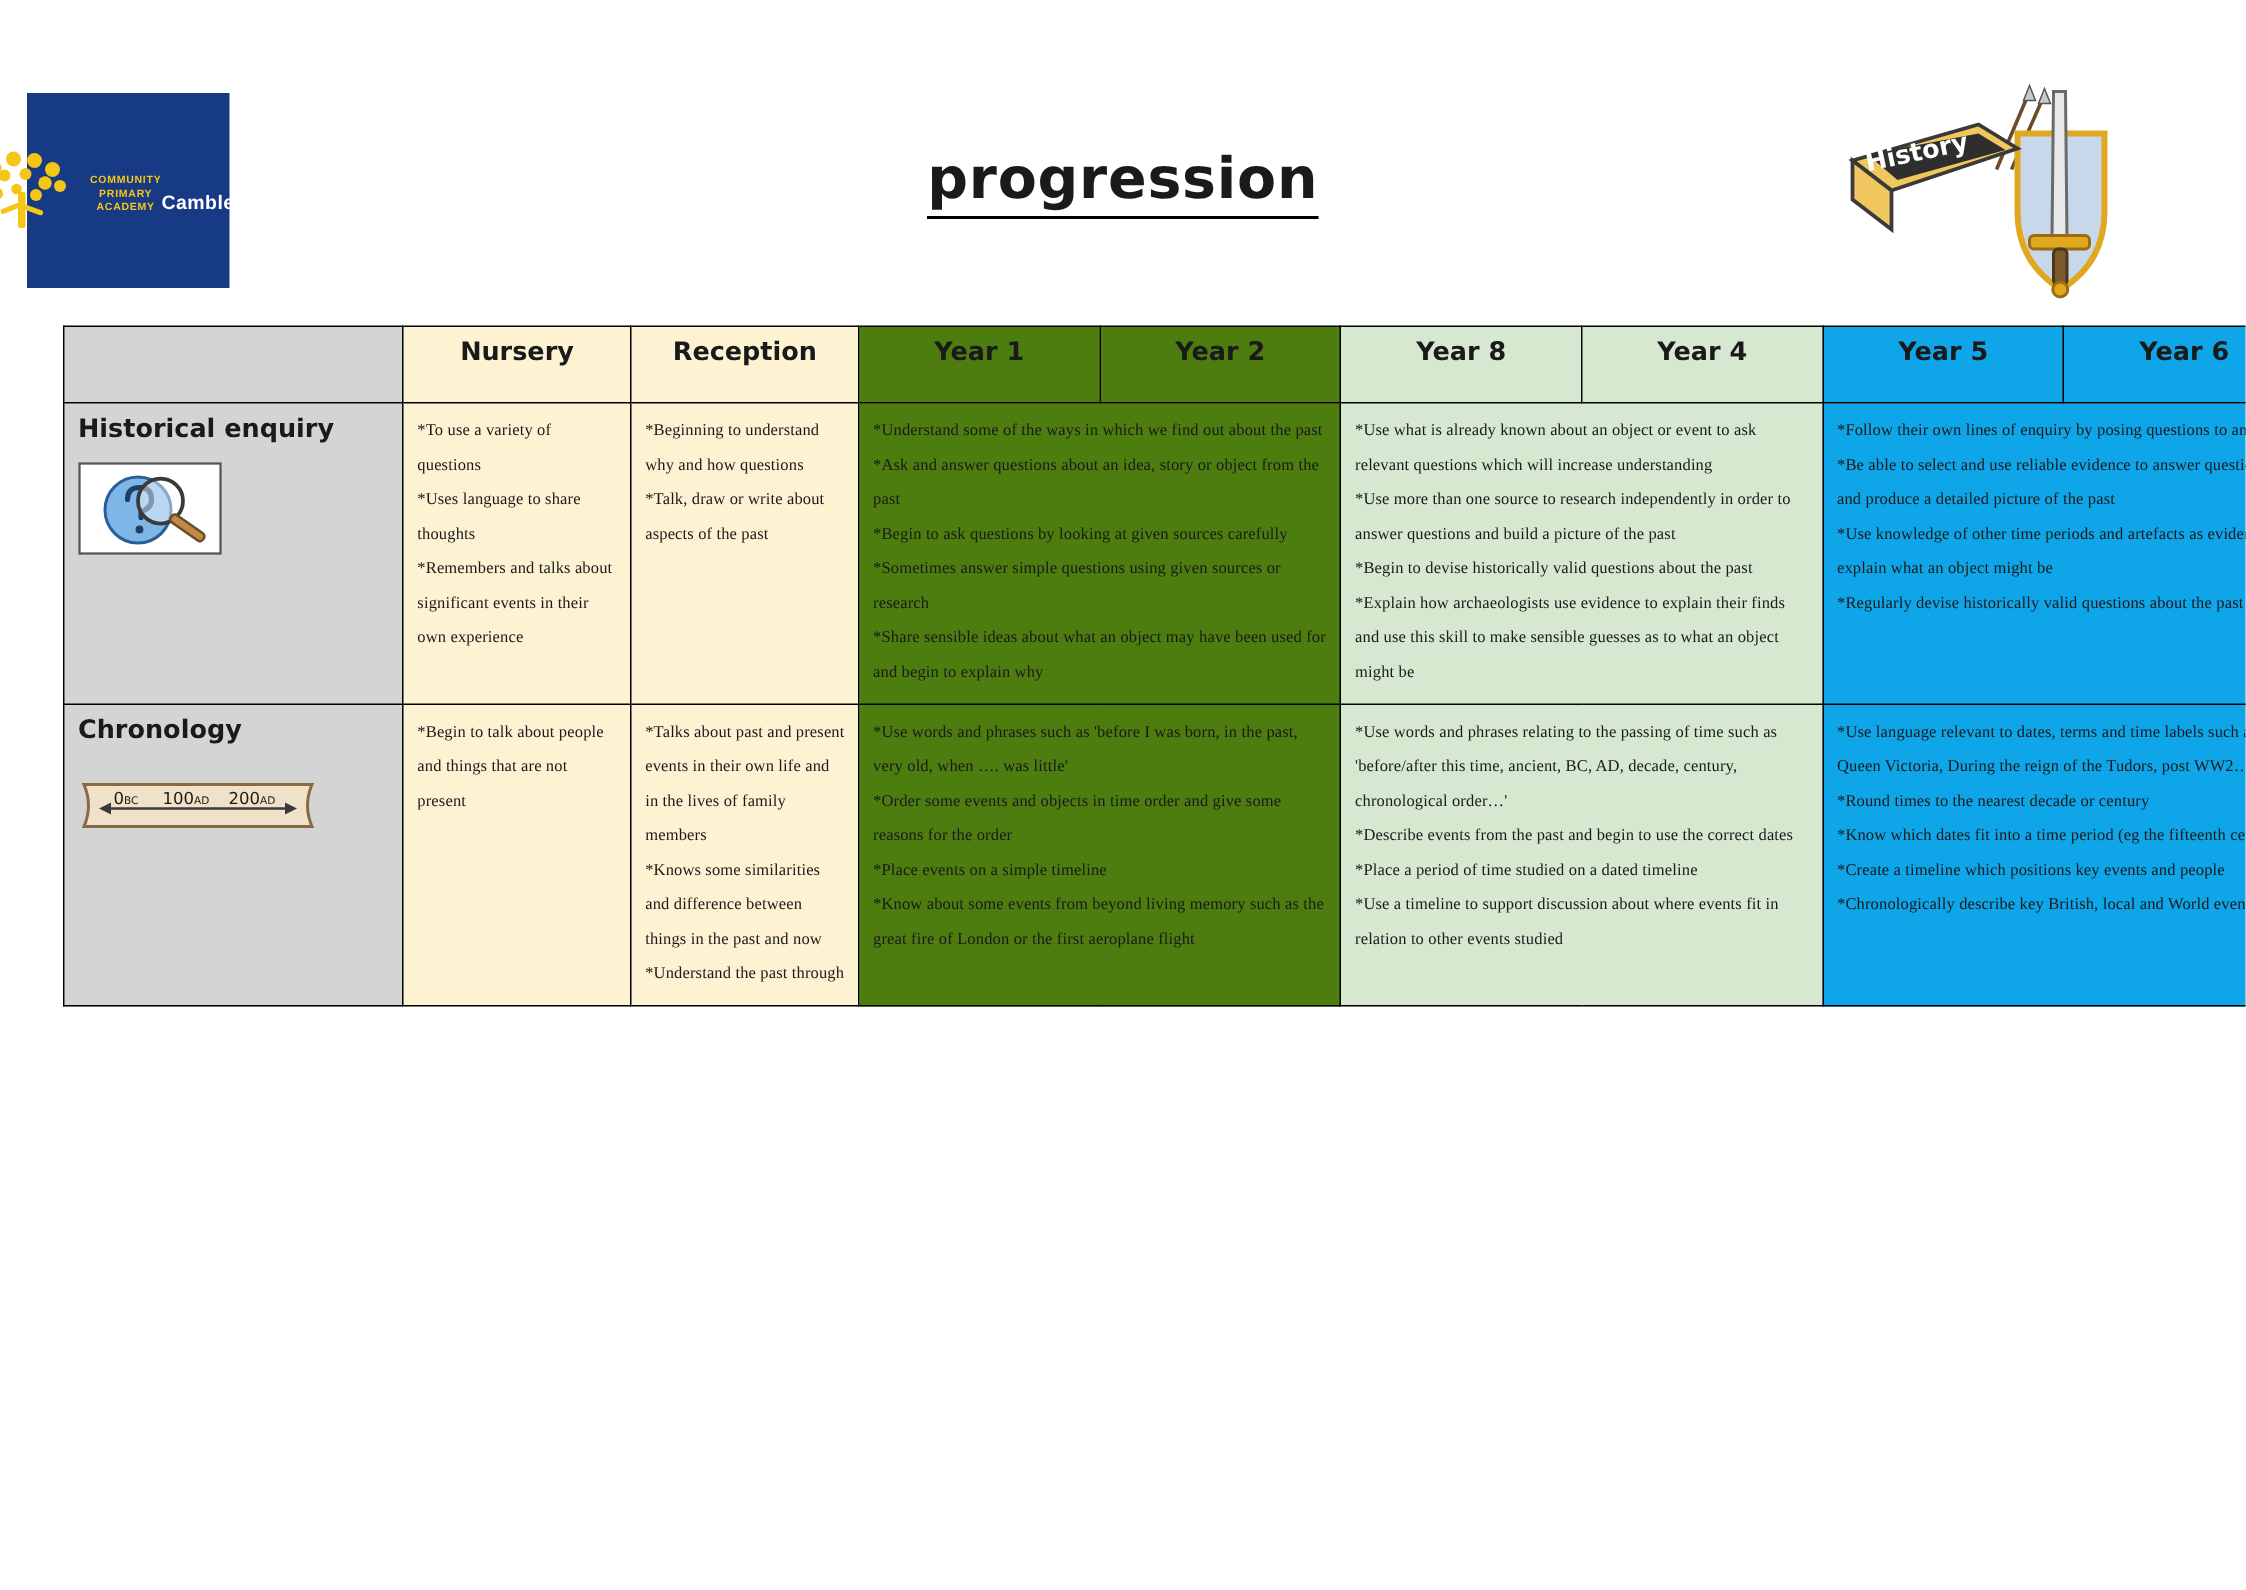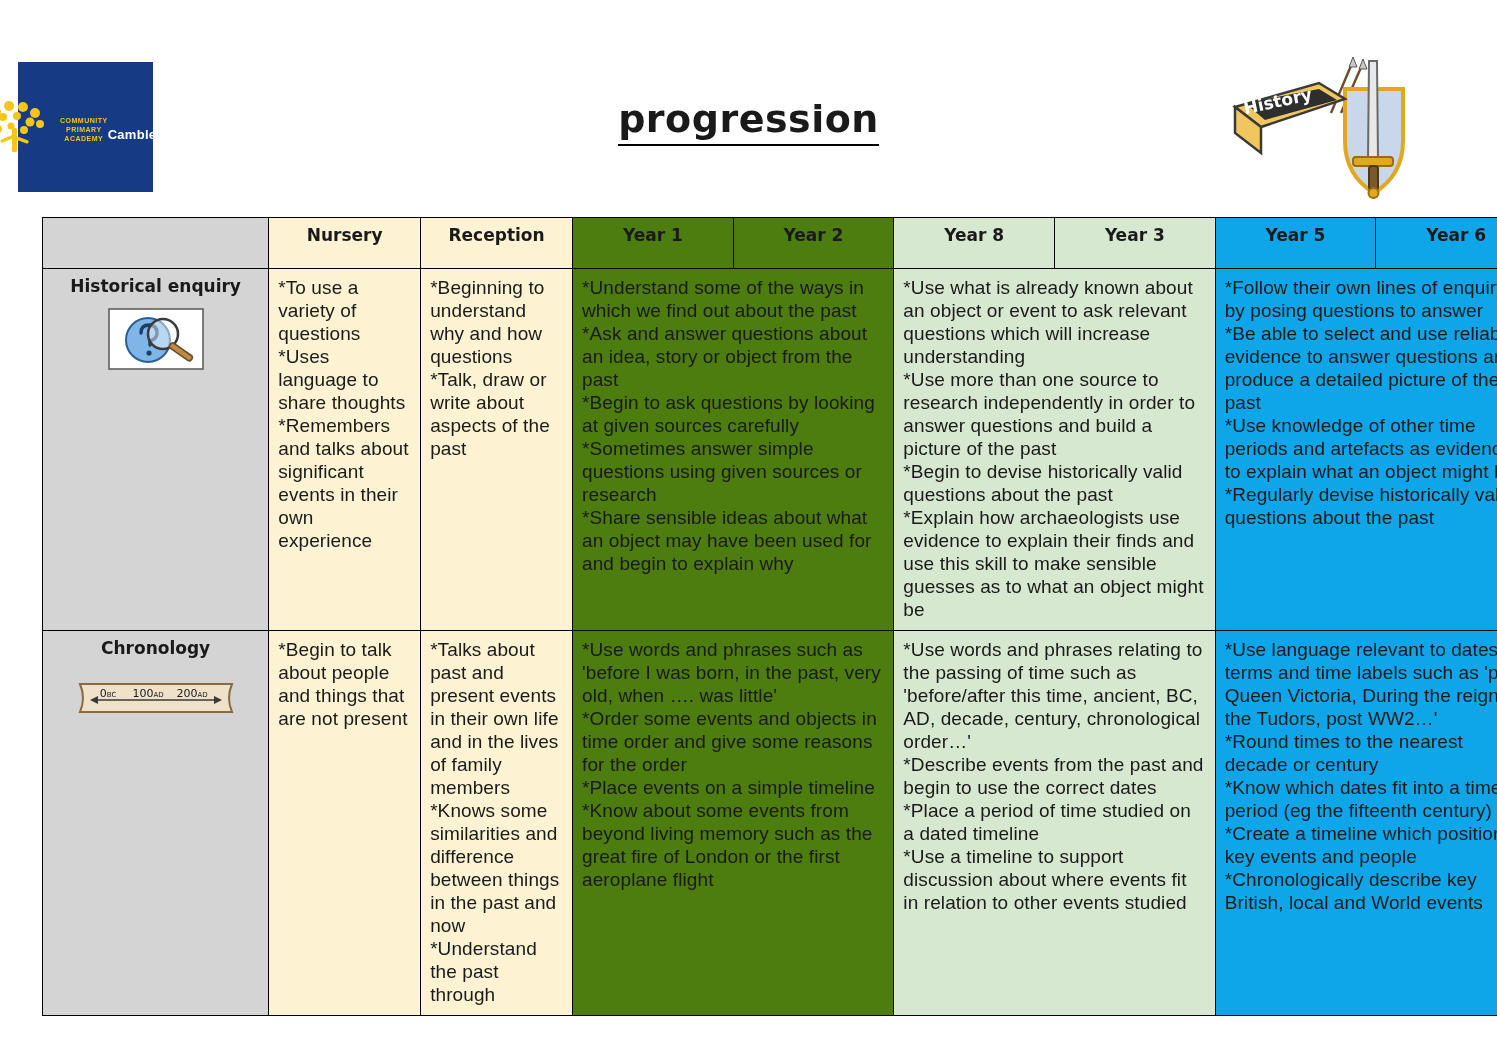--- a/index.html
+++ b/index.html
@@ -113,36 +113,35 @@
     padding: 4px;
   }
   .c-grey { background: #d4d4d4; }
   .c-cream { background: #fdf2d2; }
   .c-blue { background: #4d7c0f; }
   .c-green { background: #d6e8cf; }
   .c-pink  { background: #0ea5e9; }
 
   .rowhead {
     background: #d4d4d4;
-    text-align: center;
     vertical-align: top;
     padding-top: 12px;
   }
   .rowhead .label {
     font-size: 17px;
     font-weight: 600;
     display: block;
     margin-bottom: 12px;
     font-family: "DejaVu Sans", sans-serif;
   }
   .cell-text {
-    font-size: 19px;
+    font-size: 11px;
     line-height: 23px;
     white-space: pre-line;
-    font-family: Liberation Sans, sans-serif;
+    font-family: Liberation Serif, serif;
     letter-spacing: 0.1px;
   }
 
   .icon-box {
     margin: 0 auto;
     display: block;
   }
 
   
   col.w-head { width: 207px; }
@@ -238,21 +237,21 @@
         <col class="w-y">
     </colgroup>
     <thead>
       <tr>
         <th class="c-grey"></th>
         <th class="c-cream">Nursery</th>
         <th class="c-cream">Reception</th>
         <th class="c-blue">Year 1</th>
         <th class="c-blue">Year 2</th>
         <th class="c-green">Year 8</th>
-        <th class="c-green">Year 3</th>
+        <th class="c-green">Year 4</th>
         <th class="c-pink">Year 5</th>
         <th class="c-pink">Year 6</th>
       </tr>
     </thead>
     <tbody>
 
       <tr>
         <td class="rowhead">
           <span class="label">Historical enquiry</span>
           <span class="icon-box">

